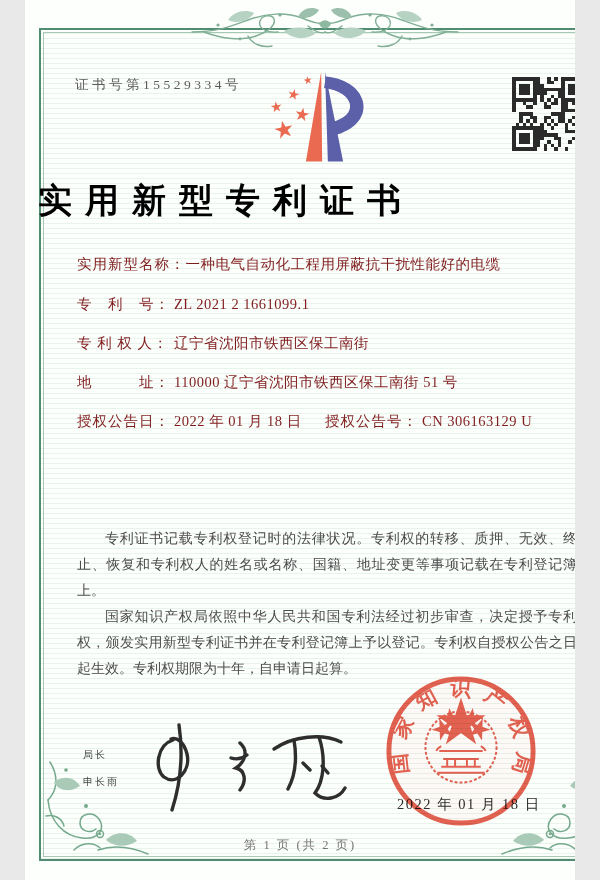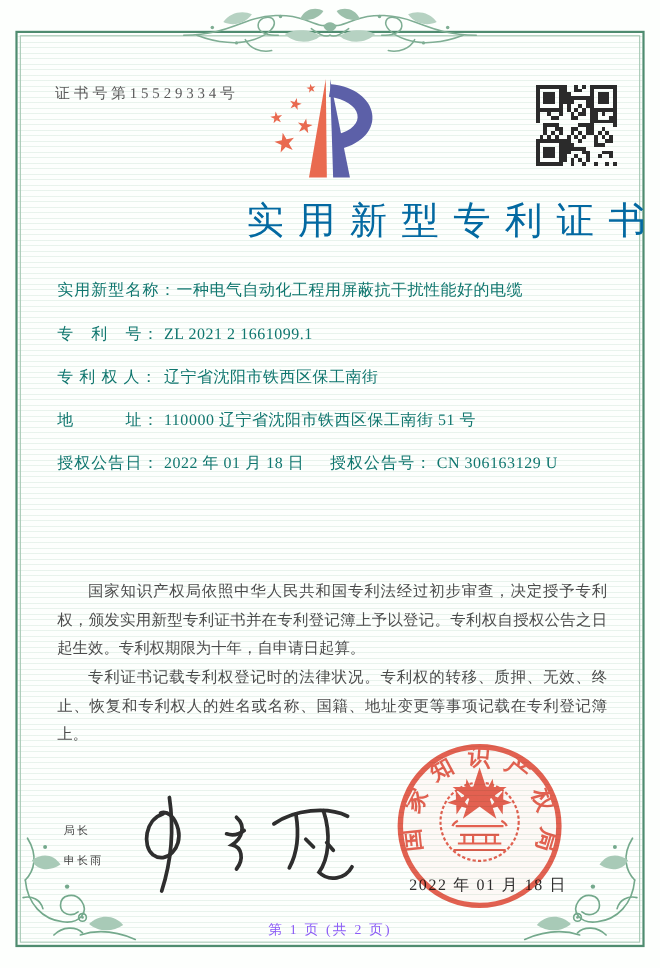--- a/index.html
+++ b/index.html
@@ -1,17 +1,17 @@
 <!DOCTYPE html>
 <html><head>
 <meta charset="utf-8">
 <style>
   html,body{margin:0;padding:0;background:#e9e9e9;}
   #page{
-    position:relative;width:600px;height:880px;margin:0 auto;
+    position:relative;width:550px;height:880px;margin:0 auto;
     background:#fdfffd;overflow:hidden;
     font-family:"Liberation Serif","DejaVu Serif",serif;color:#464646;
   }
   
   .paper-lines{
     position:absolute;left:16px;top:30px;width:568px;height:829px;
     background:repeating-linear-gradient(0deg,
       rgba(150,195,170,.20) 0px, rgba(150,195,170,.20) 1px,
       rgba(255,255,255,0) 1px, rgba(255,255,255,0) 5px);
     z-index:0;
@@ -28,25 +28,25 @@
 
   .cert-no{
     position:absolute;left:50px;top:76px;z-index:3;
     font-size:13.5px;letter-spacing:3.5px;color:#5a5a5a;
   }
   .logo{position:absolute;left:238px;top:68px;width:124px;height:102px;z-index:3;}
   .qr{position:absolute;left:487px;top:77px;width:74px;height:74px;z-index:3;}
 
   .page-title{
     position:absolute;left:0;top:178px;width:100%;z-index:3;
-    text-align:right;font-size:34px;font-weight:400;color:#0369a1;
+    text-align:left;font-size:34px;font-weight:700;color:#000000;
     letter-spacing:13px;text-indent:13px;
   }
 
-  .fields{position:absolute;left:52px;top:256px;width:500px;z-index:3;font-size:14.5px;color:#0f766e;}
+  .fields{position:absolute;left:52px;top:256px;width:500px;z-index:3;font-size:14.5px;color:#7f1d1d;}
   .field-row{margin-bottom:22px;line-height:17px;white-space:nowrap;}
   .field-row.gap-lg{margin-bottom:23px;}
   .f-label{display:inline-block;min-width:97px;letter-spacing:1px;}
   .f-value{letter-spacing:.5px;}
   .grant-pair{display:inline-block;width:248px;}
 
   .body-text{
     position:absolute;left:52px;top:526px;width:500px;z-index:3;
     font-size:14px;line-height:26px;color:#4c4c4c;text-align:justify;
   }
@@ -58,21 +58,21 @@
 
   .seal-date{
     position:absolute;left:372px;top:795px;z-index:3;
     font-size:14.5px;color:#2e2e2e;letter-spacing:1.5px;white-space:nowrap;
   }
   .seal{position:absolute;left:357px;top:672px;width:158px;height:158px;z-index:4;
         opacity:.9;mix-blend-mode:multiply;}
 
   .footer{
     position:absolute;left:0;top:837px;width:100%;z-index:3;
-    text-align:center;font-size:12.5px;color:#8b5cf6;letter-spacing:2px;
+    text-align:center;font-size:12.5px;color:#737373;letter-spacing:2px;
   }
 </style>
 </head>
 <body>
 
 <div id="page">
 
   <div class="paper-lines"></div>
   <div class="frame-outer">
     <div class="frame-inner"></div>
@@ -297,22 +297,22 @@
     </div>
     <div class="field-row">
       <span class="f-label">地　　　址：</span><span class="f-value">110000 辽宁省沈阳市铁西区保工南街 51 号</span>
     </div>
     <div class="field-row">
       <span class="grant-pair"><span class="f-label">授权公告日：</span><span class="f-value">2022 年 01 月 18 日</span></span><span><span class="f-label">授权公告号：</span><span class="f-value">CN 306163129 U</span></span>
     </div>
   </div>
 
   <div class="body-text">
+    <p>专利证书记载专利权登记时的法律状况。专利权的转移、质押、无效、终止、恢复和专利权人的姓名或名称、国籍、地址变更等事项记载在专利登记簿上。</p>
     <p>国家知识产权局依照中华人民共和国专利法经过初步审查，决定授予专利权，颁发实用新型专利证书并在专利登记簿上予以登记。专利权自授权公告之日起生效。专利权期限为十年，自申请日起算。</p>
-    <p>专利证书记载专利权登记时的法律状况。专利权的转移、质押、无效、终止、恢复和专利权人的姓名或名称、国籍、地址变更等事项记载在专利登记簿上。</p>
   </div>
 
   <div class="signer">
     <div>局长</div>
     <div>申长雨</div>
   </div>
 
   <svg class="signature" viewBox="0 0 215 105">
     <g fill="none" stroke="#2e2e2e" stroke-width="3.4" stroke-linecap="round">
       <path d="M30,22 C14,27 11,51 21,59 C33,68 48,53 44,36 C41,24 34,19 28,21"></path>

